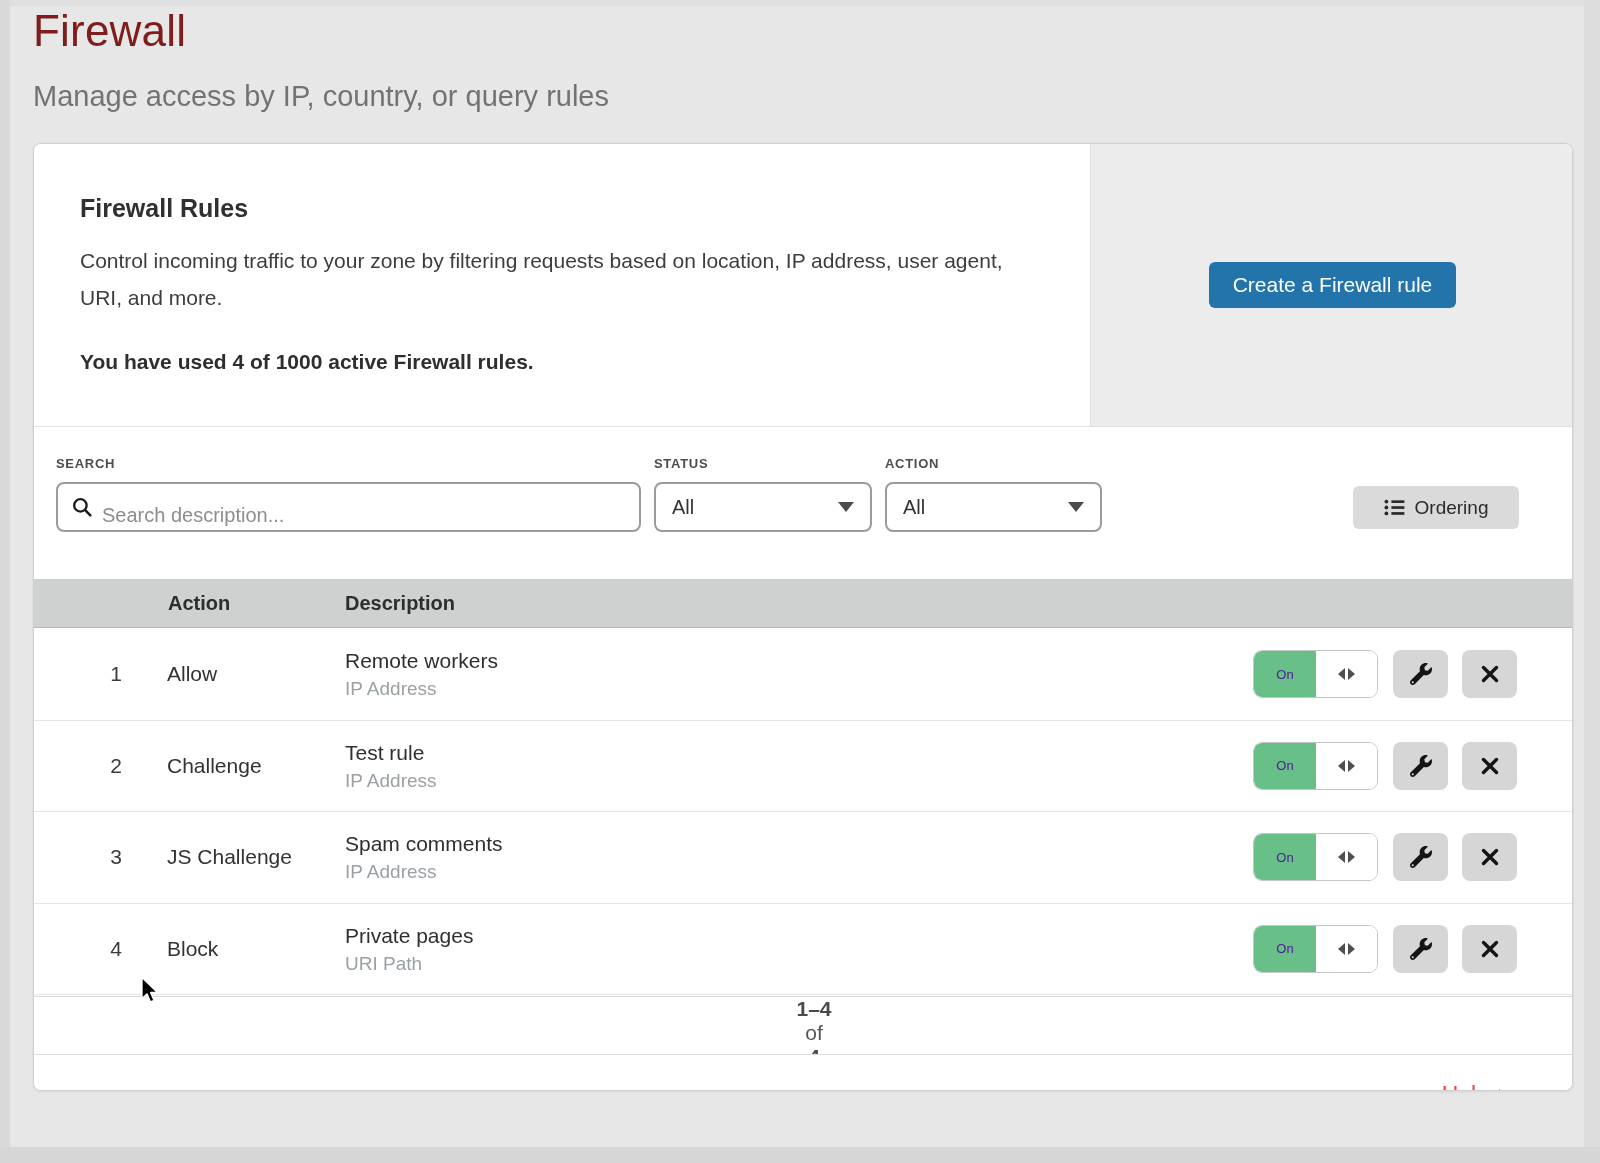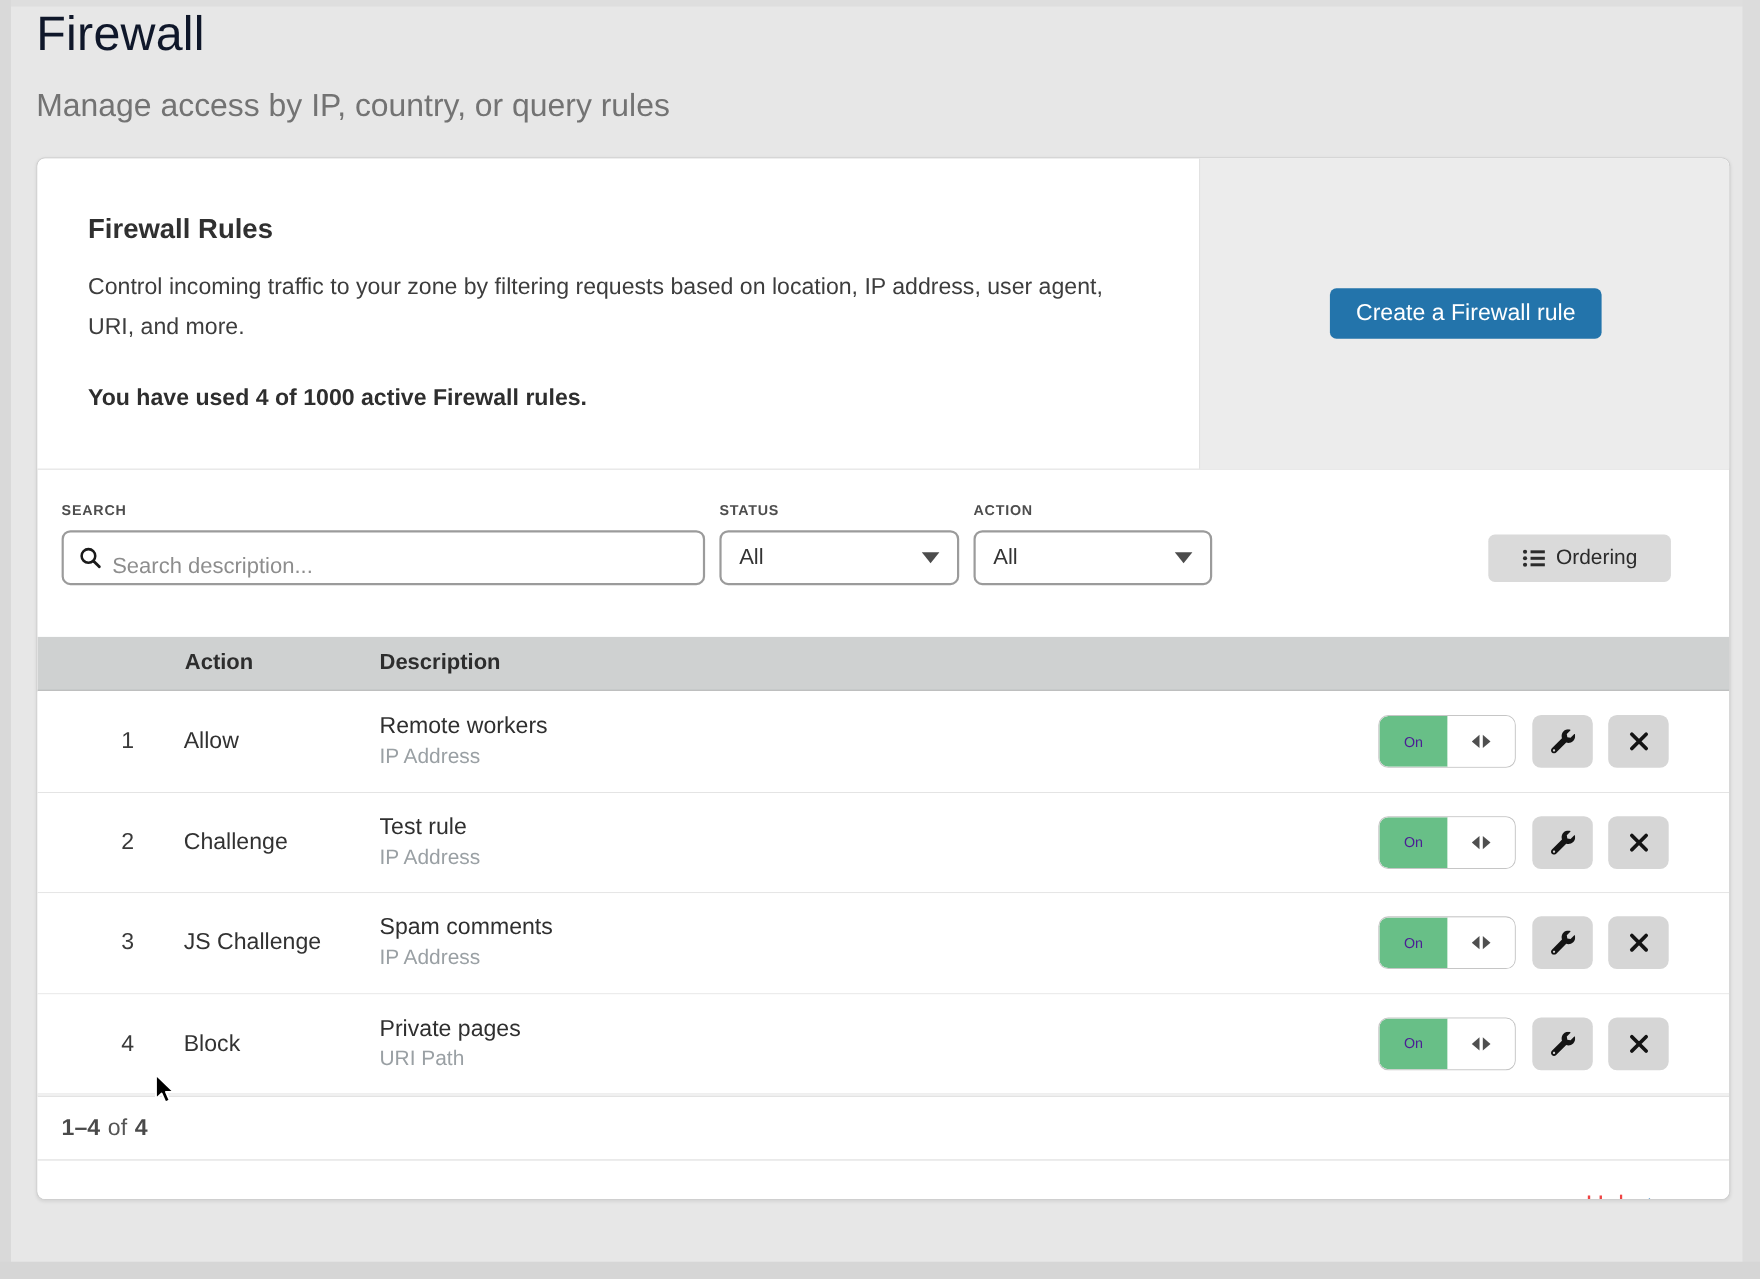--- a/index.html
+++ b/index.html
@@ -12,21 +12,21 @@
     color: #333;
   }
   
   .edge-left   { position:absolute; left:0; top:0; bottom:0; width:10px; background:#d9d9d9; }
   .edge-right  { position:absolute; right:0; top:0; bottom:0; width:16px; background:#dcdcdc; }
   .edge-bottom { position:absolute; left:0; right:0; bottom:0; height:16px; background:#d6d6d6; }
   .edge-top    { position:absolute; left:0; right:0; top:0; height:6px; background:#dedede; }
 
   .page-title {
     position:absolute; left:33px; top:6px;
-    font-size:44px; font-weight:500; color:#0f172a; letter-spacing:0.2px;
+    font-size:44px; font-weight:500; color:#7f1d1d; letter-spacing:0.2px;
   }
   .page-subtitle {
     position:absolute; left:33px; top:80px;
     font-size:29px; font-weight:400; color:#737373;
   }
 
   .card {
     position:absolute; left:33px; top:143px; width:1540px; height:948px;
     background:#ffffff; border:1px solid #cfcfcf; border-radius:8px;
     box-shadow:0 1px 3px rgba(0,0,0,0.08);
@@ -132,21 +132,21 @@
     width:55px; height:48px; background:#d6d6d6; border:none; border-radius:8px;
     display:flex; align-items:center; justify-content:center; cursor:pointer;
   }
   .btn-edit   { left:1359px; }
   .btn-delete { left:1428px; }
 
   
   .pagination-row {
     position:absolute; left:0; right:0; top:852px; height:58px;
     border-top:1px solid #d8d8d8; display:flex; align-items:center; padding-left:22px;
-    font-size:21px; color:#555; background:#fff;
+    font-size:21px; color:#555; background:#fff;flex-direction:column;
   }
   .pg-bold { font-weight:700; color:#4a4a4a; }
   .pg-of { margin:0 7px; }
 
   .help-row {
     position:absolute; left:0; right:0; top:910px; height:82px;
     border-top:1px solid #dcdcdc; display:flex; align-items:center;
     justify-content:flex-end; padding-right:62px; background:#fff;
   }
   .help-link {

